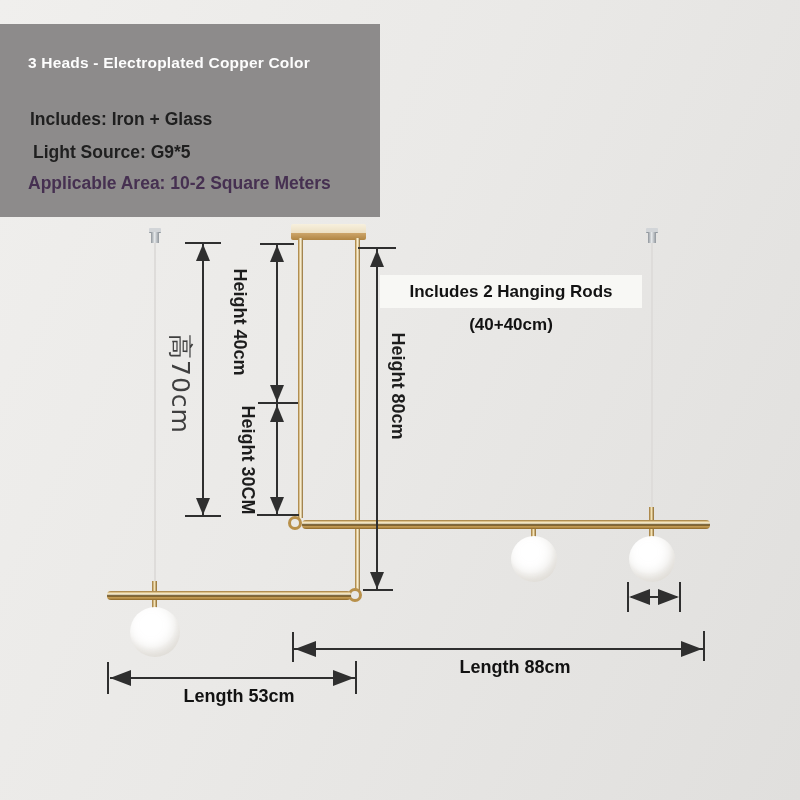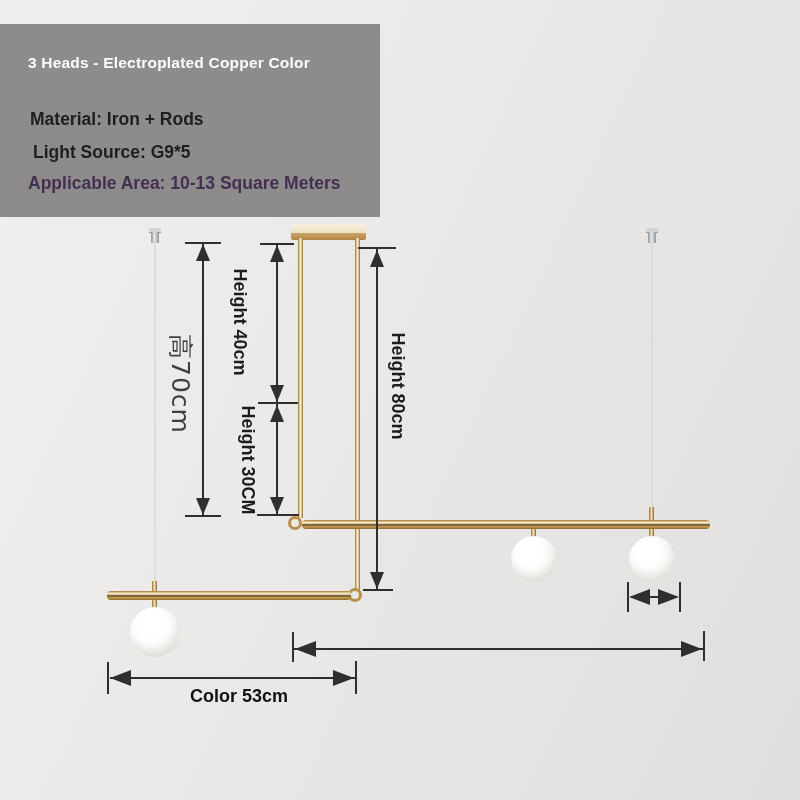--- a/index.html
+++ b/index.html
@@ -51,23 +51,23 @@
   .dia-label{position:absolute;left:622px;top:609px;width:80px;text-align:center;
              font-family:"DejaVu Sans",sans-serif;font-size:28px;font-weight:400;color:#454545;letter-spacing:1px;}
 </style>
 </head>
 <body>
 
 <div class="stage">
 
   <div class="info-panel">
     <div class="info-title">3 Heads - Electroplated Copper Color</div>
-    <div class="info-line l0">Material: Iron + Rods</div>
+    <div class="info-line l0">Includes: Iron + Glass</div>
     <div class="info-line l1">Light Source: G9*5</div>
-    <div class="info-line l2">Applicable Area: 10-13 Square Meters</div>
+    <div class="info-line l2">Applicable Area: 10-2 Square Meters</div>
   </div>
 
   <div class="mount-cap" style="left:149px;top:228px;"></div>
   <div class="mount-body" style="left:151px;top:232px;"></div>
   <div class="wire" style="left:154px;top:243px;height:339px;"></div>
   <div class="mount-cap" style="left:646px;top:228px;"></div>
   <div class="mount-body" style="left:648px;top:232px;"></div>
   <div class="wire" style="left:651px;top:243px;height:265px;"></div>
 
   <div class="canopy-top"></div>
@@ -111,33 +111,35 @@
   <div class="arr down" style="left:270px;top:497px;"></div>
   <div class="vlabel" style="left:158px;top:447px;">Height 30CM</div>
 
   <div class="dl" style="left:376px;top:249px;width:2px;height:342px;"></div>
   <div class="dl" style="left:358px;top:247px;width:38px;height:2px;"></div>
   <div class="dl" style="left:363px;top:589px;width:30px;height:2px;"></div>
   <div class="arr up" style="left:370px;top:250px;"></div>
   <div class="arr down" style="left:370px;top:572px;"></div>
   <div class="vlabel" style="left:308px;top:373px;">Height 80cm</div>
 
+  <div class="note-box">Includes 2 Hanging Rods (40+40cm)</div>
 
   <div class="dl" style="left:627px;top:582px;width:2px;height:30px;"></div>
   <div class="dl" style="left:679px;top:582px;width:2px;height:30px;"></div>
   <div class="dl" style="left:631px;top:596px;width:46px;height:2px;"></div>
   <div class="arr left" style="left:629px;top:589px;"></div>
   <div class="arr right" style="left:658px;top:589px;"></div>
 
   <div class="dl" style="left:294px;top:648px;width:410px;height:2px;"></div>
   <div class="dl" style="left:292px;top:632px;width:2px;height:30px;"></div>
   <div class="dl" style="left:703px;top:631px;width:2px;height:30px;"></div>
   <div class="arr left" style="left:295px;top:641px;"></div>
   <div class="arr right" style="left:681px;top:641px;"></div>
+  <div class="hlabel" style="left:415px;top:657px;">Length 88cm</div>
 
   <div class="dl" style="left:110px;top:677px;width:246px;height:2px;"></div>
   <div class="dl" style="left:107px;top:662px;width:2px;height:32px;"></div>
   <div class="dl" style="left:355px;top:661px;width:2px;height:33px;"></div>
   <div class="arr left" style="left:110px;top:670px;"></div>
   <div class="arr right" style="left:333px;top:670px;"></div>
-  <div class="hlabel" style="left:139px;top:686px;">Color 53cm</div>
+  <div class="hlabel" style="left:139px;top:686px;">Length 53cm</div>
 
 </div>
 
 </body></html>

